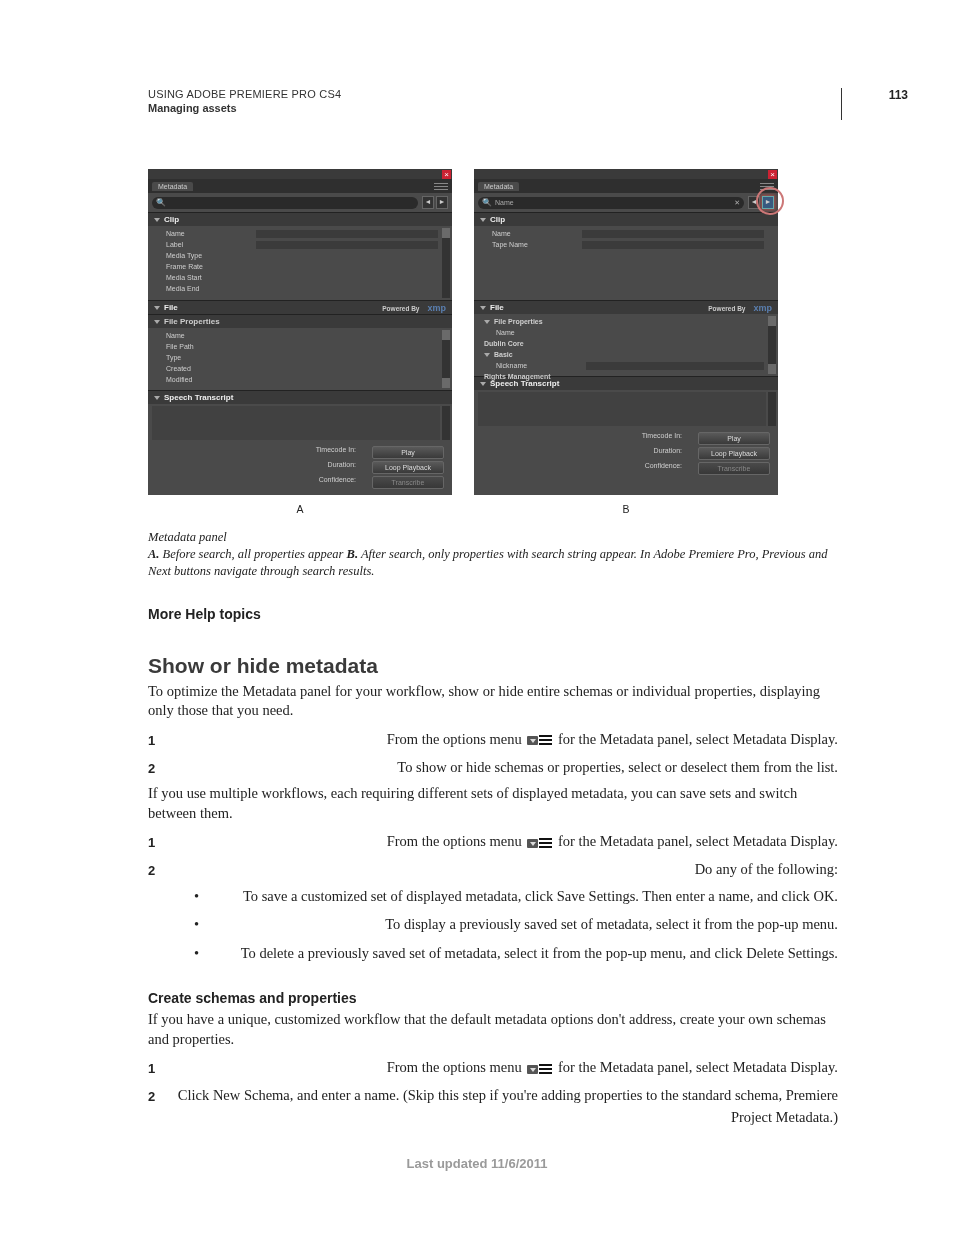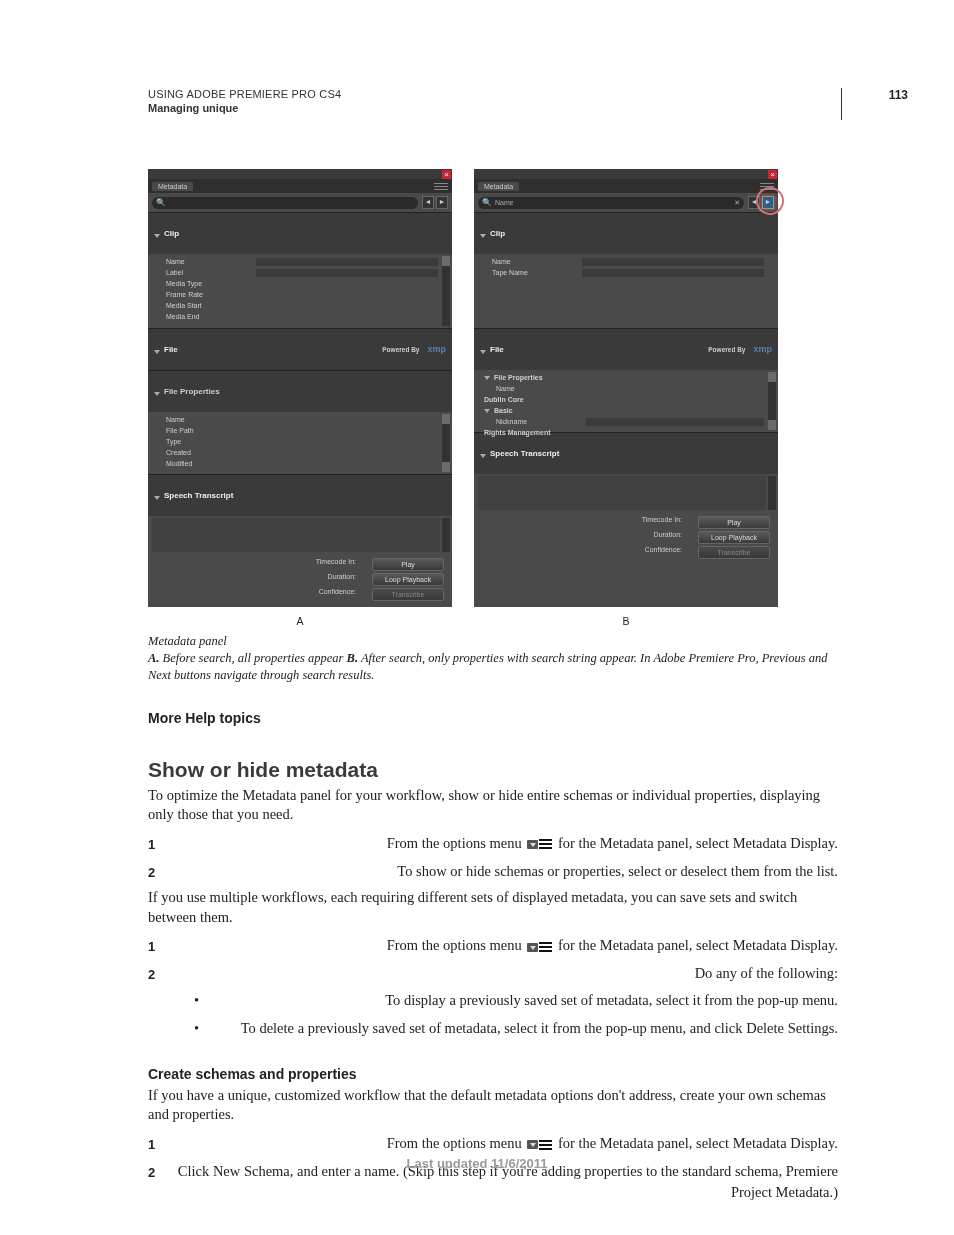--- a/index.html
+++ b/index.html
@@ -93,21 +93,21 @@
     flex:1; height:12px; background:#2a2a2a; border-radius:6px;
     display:flex; align-items:center; padding:0 4px; gap:3px;
     color:#aaa; font-size:7px;
   }
   .search-box .mag { font-size:8px; }
   .nav-btns { display:flex; gap:2px; }
   .nav-btn { width:10px; height:11px; background:#333; border:1px solid #666; font-size:7px; text-align:center; line-height:10px; color:#ccc;}
   .nav-btn.hl { background:#375a7f; border-color:#6aa; box-shadow:0 0 3px 1px rgba(217,83,79,.7); }
   .ring { position:absolute; width:24px; height:24px; border:2px solid #c77; border-radius:50%; pointer-events:none; }
   .sec-head {
-    background:#3a3a3a; padding:16px 6px; display:flex; align-items:flex-end; gap:4px;
+    background:#3a3a3a; padding:2px 6px; display:flex; align-items:center; gap:4px;
     border-top:1px solid #222;
   }
   .sec-head.bold { font-weight:700; color:#eee; }
   .tri { display:inline-block; width:0;height:0;border-left:3px solid transparent;border-right:3px solid transparent;border-top:4px solid #aaa;}
   .rows { padding: 2px 0 2px 18px; }
   .rows.scroll { position:relative; }
   .rows .row { display:flex; align-items:center; height:11px; }
   .rows .row .lbl { width:90px; font-size:7px; color:#cfcfcf;}
   .rows .row .val { flex:1; height:8px; background:#3b3b3b; margin-right:14px; }
   .scrollbar { position:absolute; right:2px; top:2px; bottom:2px; width:8px; background:#333; }
@@ -123,21 +123,21 @@
   .bottom-grid {
     display:grid; grid-template-columns: 1fr auto; gap:2px 10px;
     padding:4px 8px 6px 8px; background:#4a4a4a;
     font-size:7px;
   }
   .bottom-grid .k { text-align:right; color:#cfcfcf; padding-right:6px;}
   .bottom-grid .b { width:70px; height:11px; background:linear-gradient(#5a5a5a,#3a3a3a); border:1px solid #666; border-radius:2px; text-align:center; line-height:11px; color:#ddd;}
   .bottom-grid .b.dis { color:#888; background:linear-gradient(#4a4a4a,#383838);}
   .fig-labels { display:flex; gap:22px; margin-top:8px; font-family:"Myriad Pro",Arial,sans-serif; font-size:10.5px;}
   .fig-labels > div { width:304px; text-align:center; font-weight:400;}
-  .caption { margin-top:6px; font-style:italic; font-size:12.5px; line-height:1.35;}
+  .caption { margin-top:14px; font-style:italic; font-size:12.5px; line-height:1.35;}
   .caption .t { font-style:italic;}
   .caption .bld { font-weight:700; font-style:italic;}
   .h3 { font-family:"Myriad Pro",Arial,sans-serif; font-weight:700; font-size:14px; margin-top:26px;}
   .body { font-size:14.5px; line-height:1.35; margin-top:4px;}
   .link { color:#1a5aa8; }
   .h2 { font-family:"Myriad Pro",Arial,sans-serif; font-weight:700; font-size:21px; color:#3a3a3a; margin-top:32px;}
   ol.steps { list-style:none; padding:0; margin:8px 0 0 0; counter-reset:step;text-align:right; }
   ol.steps > li { counter-increment:step; position:relative; padding-left:18px; font-size:14.5px; line-height:1.5; margin-bottom:6px;}
   ol.steps > li::before { content:counter(step); position:absolute; left:0; font-family:"Myriad Pro",Arial,sans-serif; font-weight:700; font-size:13px; top:2px;}
   ul.bul { list-style:none; padding:0; margin:4px 0 0 28px;}
@@ -157,21 +157,21 @@
     font-family:"Myriad Pro",Arial,sans-serif; font-weight:700; color:#9a9a9a; font-size:13px;
   }
 </style>
 </head>
 <body>
 
 <div class="page">
   <div class="sep"></div>
   <div class="page-number">113</div>
   <div class="header-line">USING ADOBE PREMIERE PRO CS4</div>
-  <div class="header-sub">Managing unique</div>
+  <div class="header-sub">Managing assets</div>
 
   <div class="figure">
 
     <div class="panel">
       <div class="close-bar">
           <div class="close-icon">×</div>
         </div>
       <div class="tab-bar">
         <span class="tab">Metadata</span>
         <span class="stripes"></span>
@@ -378,20 +378,21 @@
   </ol>
 
   <div class="body">If you use multiple workflows, each requiring different sets of displayed metadata, you can save sets and switch between them.</div>
   <ol class="steps">
     <li><span>From the options menu </span><span class="options-icon">
           <span class="dd"></span>
           <span class="bars"></span>
         </span><span> for the Metadata panel, select Metadata Display.</span></li>
     <li><span>Do any of the following:</span>
       <ul class="bul">
+        <li>To save a customized set of displayed metadata, click Save Settings. Then enter a name, and click OK.</li>
         <li>To display a previously saved set of metadata, select it from the pop-up menu.</li>
         <li>To delete a previously saved set of metadata, select it from the pop-up menu, and click Delete Settings.</li>
       </ul>
     </li>
   </ol>
 
   <div class="h3" style="">Create schemas and properties</div>
   <div class="body">If you have a unique, customized workflow that the default metadata options don't address, create your own schemas and properties.</div>
   <ol class="steps">
     <li><span>From the options menu </span><span class="options-icon">

